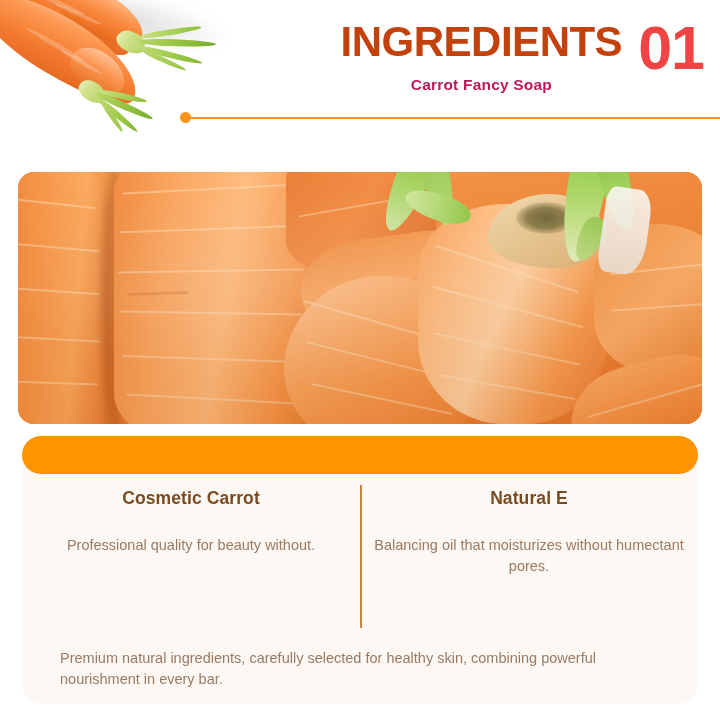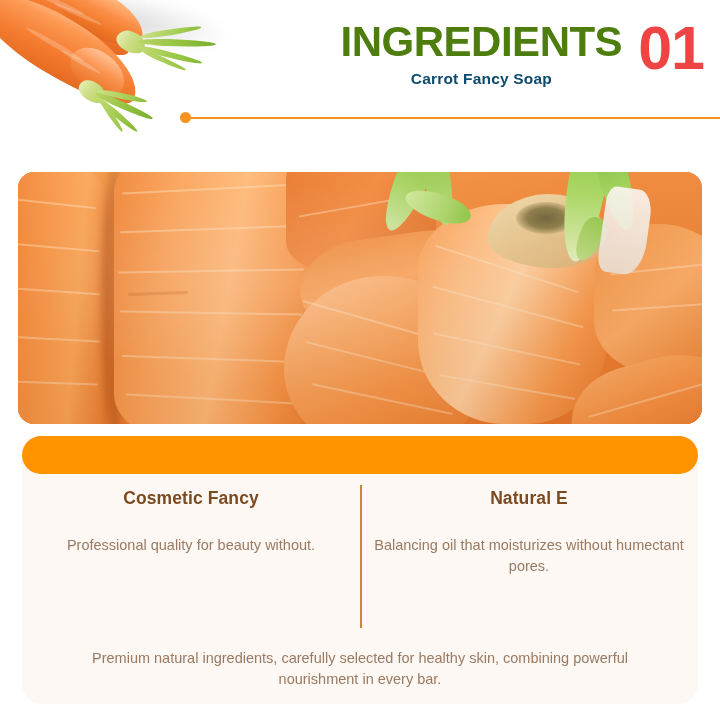--- a/index.html
+++ b/index.html
@@ -122,29 +122,29 @@
     justify-content: flex-end;
     gap: 16px;
   }
   .title-block {
     text-align: center;
   }
   .title {
     font-size: 42px;
     font-weight: 700;
     letter-spacing: -0.5px;
-    color: #4d7c0f;
+    color: #c2410c;
     line-height: 1.05;
     white-space: nowrap;
   }
   .subtitle {
-    margin-top: 6px;
+    margin-top: 12px;
     font-size: 15.5px;
     font-weight: 700;
-    color: #0c4a6e;
+    color: #be185d;
     letter-spacing: 0.2px;
     white-space: nowrap;
   }
   .number {
     font-size: 61px;
     font-weight: 700;
     color: #ef4444;
     line-height: 0.95;
     letter-spacing: -1px;
   }
@@ -279,21 +279,20 @@
     font-size: 14.5px;
     line-height: 1.42;
     color: #9A7A62;
   }
 
   .footer-note {
     position: absolute;
     left: 60px;
     top: 648px;
     width: 600px;
-    text-align: center;
     font-size: 14.5px;
     line-height: 1.45;
     color: #9A7A62;
   }
 </style>
 </head>
 <body>
 
 <div id="poster">
 
@@ -403,21 +402,21 @@
 
       <div class="photo-vignette"></div>
     </div>
   </div>
 
   <div class="card"></div>
   <div class="orange-bar"></div>
 
   <div class="columns">
     <div class="col">
-      <div class="col-title">Cosmetic Fancy</div>
+      <div class="col-title">Cosmetic Carrot</div>
       <div class="col-desc">Professional quality for beauty without.</div>
     </div>
     <div class="col">
       <div class="col-title">Natural E</div>
       <div class="col-desc">Balancing oil that moisturizes without humectant pores.</div>
     </div>
   </div>
 
   <div class="footer-note">Premium natural ingredients, carefully selected for healthy skin, combining powerful nourishment in every bar.</div>
 

